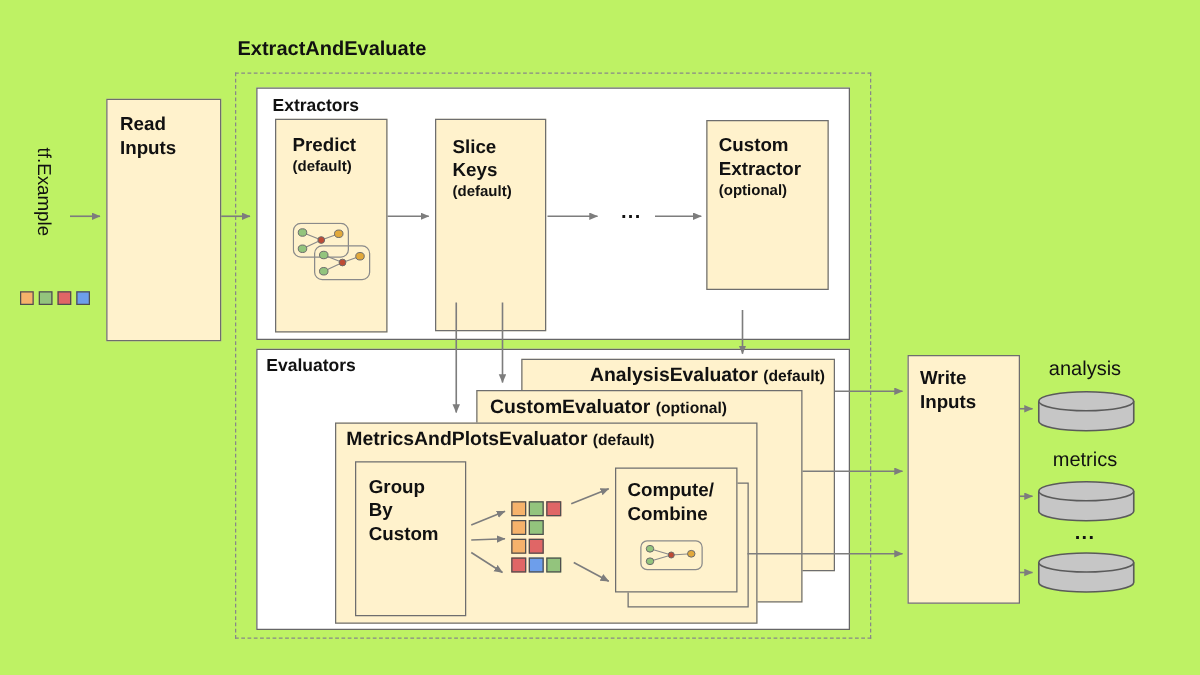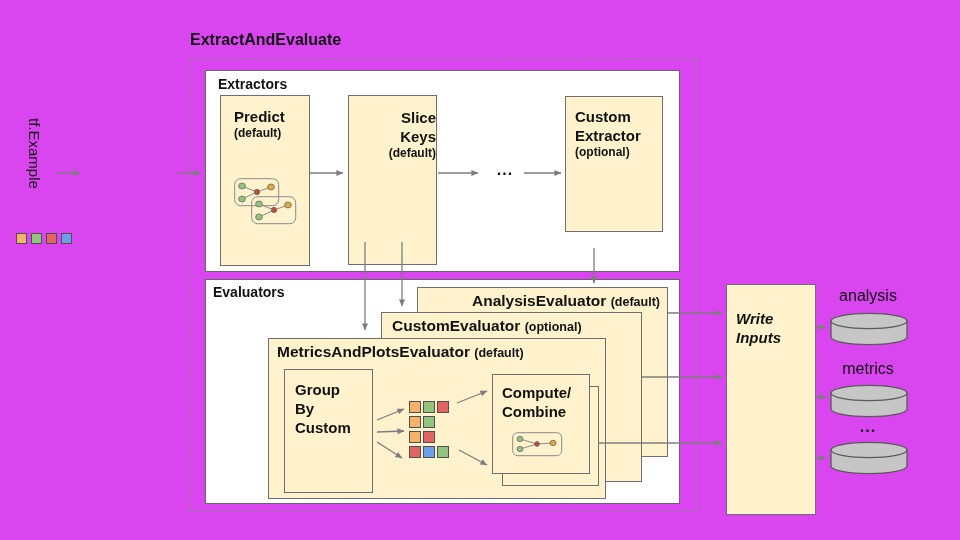--- a/index.html
+++ b/index.html
@@ -1,18 +1,18 @@
 <!DOCTYPE html>
 <html><head>
 <meta charset="utf-8">
 <style>
   html,body { margin:0; padding:0; background:#fff; }
   #canvas {
     position:relative; width:960px; height:540px; overflow:hidden;
-    font-family:"Liberation Sans", sans-serif; color:#111; background:#d946ef;
+    font-family:"Liberation Sans", sans-serif; color:#111; background:#bef264;
   }
   .abs { position:absolute; }
   .group { position:absolute; background:#ffffff; border:1.4px solid #666; box-sizing:border-box; }
   .group-dashed { position:absolute; border:1.4px dashed #888; box-sizing:border-box; }
   .node { position:absolute; background:#FFF2CC; border:1.4px solid #6e6e6e; box-sizing:border-box; }
   .node-label { font-weight:bold; font-size:15px; line-height:1.28; }
   .qualifier { font-weight:bold; font-size:12px; line-height:1.3; }
   .section-label { position:absolute; font-weight:bold; font-size:14px; }
   .diagram-title { position:absolute; font-weight:bold; font-size:16px; }
   .stack-title { font-weight:bold; font-size:15.5px; white-space:nowrap; }
@@ -44,20 +44,26 @@
   </div>
 
   <div class="abs vtext" style="left:26px; top:118px; height:110px;">tf.Example</div>
   <div class="abs" id="input-squares" style="left:16px; top:233px;">
       <div class="sq" style="background: rgb(246, 178, 107);"></div>
       <div class="sq" style="background: rgb(147, 196, 125);"></div>
       <div class="sq" style="background: rgb(224, 102, 102);"></div>
       <div class="sq" style="background: rgb(109, 158, 235);"></div>
     </div>
 
+  <div class="node" style="left:85px; top:79px; width:92px; height:194px; padding:10px 0 0 10px;">
+    <div class="node-label">
+      <div>Read</div>
+      <div>Inputs</div>
+    </div>
+  </div>
 
   <div class="node" style="left:220px; top:95px; width:90px; height:171px; padding:11px 0 0 13px;">
     <div class="node-label">Predict</div>
     <div class="qualifier">(default)</div>
     <svg width="64" height="48" style="position:absolute; left:13px; top:82px;">
       <g stroke="#8a8a8a" stroke-width="1" fill="none">
         <rect x="0.7" y="0.7" width="44" height="27" rx="6"></rect>
         <line x1="8" y1="8" x2="23" y2="14"></line>
           <line x1="8" y1="21" x2="23" y2="14"></line>
           <line x1="23" y1="14" x2="37" y2="9"></line>
@@ -76,21 +82,21 @@
       </g>
       <g stroke="#6b6b6b" stroke-width="0.8">
         <ellipse cx="25" cy="26" rx="3.4" ry="3" fill="#93C47D"></ellipse>
         <ellipse cx="25" cy="39" rx="3.4" ry="3" fill="#93C47D"></ellipse>
         <circle cx="40" cy="32" r="2.7" fill="#BE4B35"></circle>
         <ellipse cx="54" cy="27" rx="3.4" ry="3" fill="#E2A93B"></ellipse>
       </g>
     </svg>
   </div>
 
-  <div class="node" style="left:348px; top:95px; width:89px; height:170px; padding:12px 0 0 13px;text-align:right;">
+  <div class="node" style="left:348px; top:95px; width:89px; height:170px; padding:12px 0 0 13px;">
     <div class="node-label">
       <div>Slice</div>
       <div>Keys</div>
     </div>
     <div class="qualifier">(default)</div>
   </div>
 
   <div class="abs dots" style="left:488px; top:161px; width:34px;">...</div>
 
   <div class="node" style="left:565px; top:96px; width:98px; height:136px; padding:10px 0 0 9px;">
@@ -159,21 +165,21 @@
       </g>
       <g stroke="#6b6b6b" stroke-width="0.8">
         <ellipse cx="8" cy="7" rx="3" ry="2.7" fill="#93C47D"></ellipse>
         <ellipse cx="8" cy="17" rx="3" ry="2.7" fill="#93C47D"></ellipse>
         <circle cx="25" cy="12" r="2.4" fill="#BE4B35"></circle>
         <ellipse cx="41" cy="11" rx="3" ry="2.7" fill="#E2A93B"></ellipse>
       </g>
     </svg>
   </div>
 
-  <div class="node" style="left:726px; top:284px; width:90px; height:231px; padding:24px 0 0 9px;font-style:italic;">
+  <div class="node" style="left:726px; top:284px; width:90px; height:199px; padding:8px 0 0 9px;">
     <div class="node-label">
       <div>Write</div>
       <div>Inputs</div>
     </div>
   </div>
 
   <div class="out-label" style="left:828px; top:287px; width:80px;">analysis</div>
   <svg class="abs" width="79" height="35" style="left:830px; top:312px;">
     <path d="M1,9 L1,25 A38,7.6 0 0 0 77,25 L77,9" fill="#c6c6c6" stroke="#5a5a5a" stroke-width="1.3"></path>
     <ellipse cx="39" cy="9" rx="38" ry="7.6" fill="#c6c6c6" stroke="#5a5a5a" stroke-width="1.3"></ellipse>

